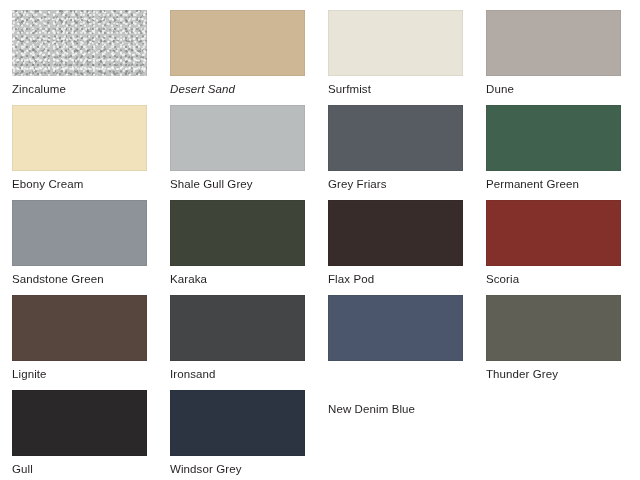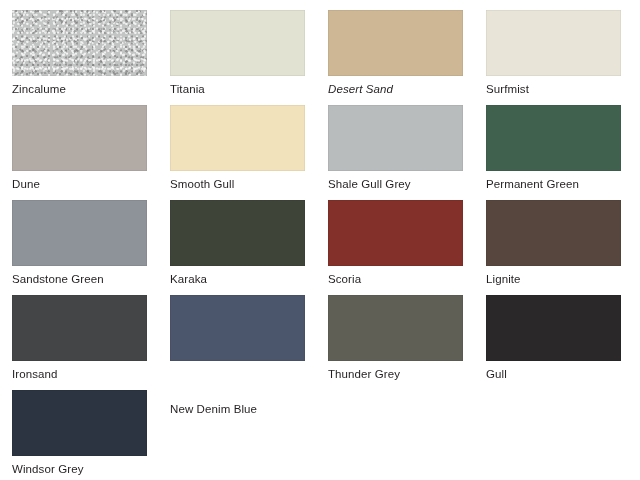--- a/index.html
+++ b/index.html
@@ -72,54 +72,58 @@
 </style>
 </head>
 <body>
 
 <div id="palette-grid" style="background: rgb(255, 255, 255); grid-template-columns: repeat(4, 135px); grid-template-rows: repeat(5, 95px);">
     <div class="swatch-cell">
       <div class="swatch-chip textured" style="background: rgb(195, 196, 196);"></div>
       <div class="swatch-label" style="color: rgb(35, 31, 32);">Zincalume</div>
     </div>
     <div class="swatch-cell">
-      <div class="swatch-chip" style="background: rgb(226, 226, 210);"></div>
-      <div class="swatch-label" style="color: rgb(35, 31, 32);">Titania</div>
-    </div>
-    <div class="swatch-cell">
       <div class="swatch-chip" style="background: rgb(205, 183, 149);"></div>
       <div class="swatch-label" style="color: rgb(35, 31, 32); font-style: italic;">Desert Sand</div>
     </div>
     <div class="swatch-cell">
       <div class="swatch-chip" style="background: rgb(232, 229, 216);"></div>
       <div class="swatch-label" style="color: rgb(35, 31, 32);">Surfmist</div>
     </div>
     <div class="swatch-cell">
       <div class="swatch-chip" style="background: rgb(178, 170, 165);"></div>
       <div class="swatch-label" style="color: rgb(35, 31, 32);">Dune</div>
     </div>
     <div class="swatch-cell">
       <div class="swatch-chip" style="background: rgb(242, 226, 188);"></div>
-      <div class="swatch-label" style="color: rgb(35, 31, 32);">Smooth Gull</div>
+      <div class="swatch-label" style="color: rgb(35, 31, 32);">Ebony Cream</div>
     </div>
     <div class="swatch-cell">
       <div class="swatch-chip" style="background: rgb(184, 188, 188);"></div>
       <div class="swatch-label" style="color: rgb(35, 31, 32);">Shale Gull Grey</div>
+    </div>
+    <div class="swatch-cell">
+      <div class="swatch-chip" style="background: rgb(86, 92, 97);"></div>
+      <div class="swatch-label" style="color: rgb(35, 31, 32);">Grey Friars</div>
     </div>
     <div class="swatch-cell">
       <div class="swatch-chip" style="background: rgb(65, 97, 79);"></div>
       <div class="swatch-label" style="color: rgb(35, 31, 32);">Permanent Green</div>
     </div>
     <div class="swatch-cell">
       <div class="swatch-chip" style="background: rgb(142, 147, 154);"></div>
       <div class="swatch-label" style="color: rgb(35, 31, 32);">Sandstone Green</div>
     </div>
     <div class="swatch-cell">
       <div class="swatch-chip" style="background: rgb(62, 68, 56);"></div>
       <div class="swatch-label" style="color: rgb(35, 31, 32);">Karaka</div>
+    </div>
+    <div class="swatch-cell">
+      <div class="swatch-chip" style="background: rgb(55, 44, 41);"></div>
+      <div class="swatch-label" style="color: rgb(35, 31, 32);">Flax Pod</div>
     </div>
     <div class="swatch-cell">
       <div class="swatch-chip" style="background: rgb(130, 48, 41);"></div>
       <div class="swatch-label" style="color: rgb(35, 31, 32);">Scoria</div>
     </div>
     <div class="swatch-cell">
       <div class="swatch-chip" style="background: rgb(87, 70, 61);"></div>
       <div class="swatch-label" style="color: rgb(35, 31, 32);">Lignite</div>
     </div>
     <div class="swatch-cell">

